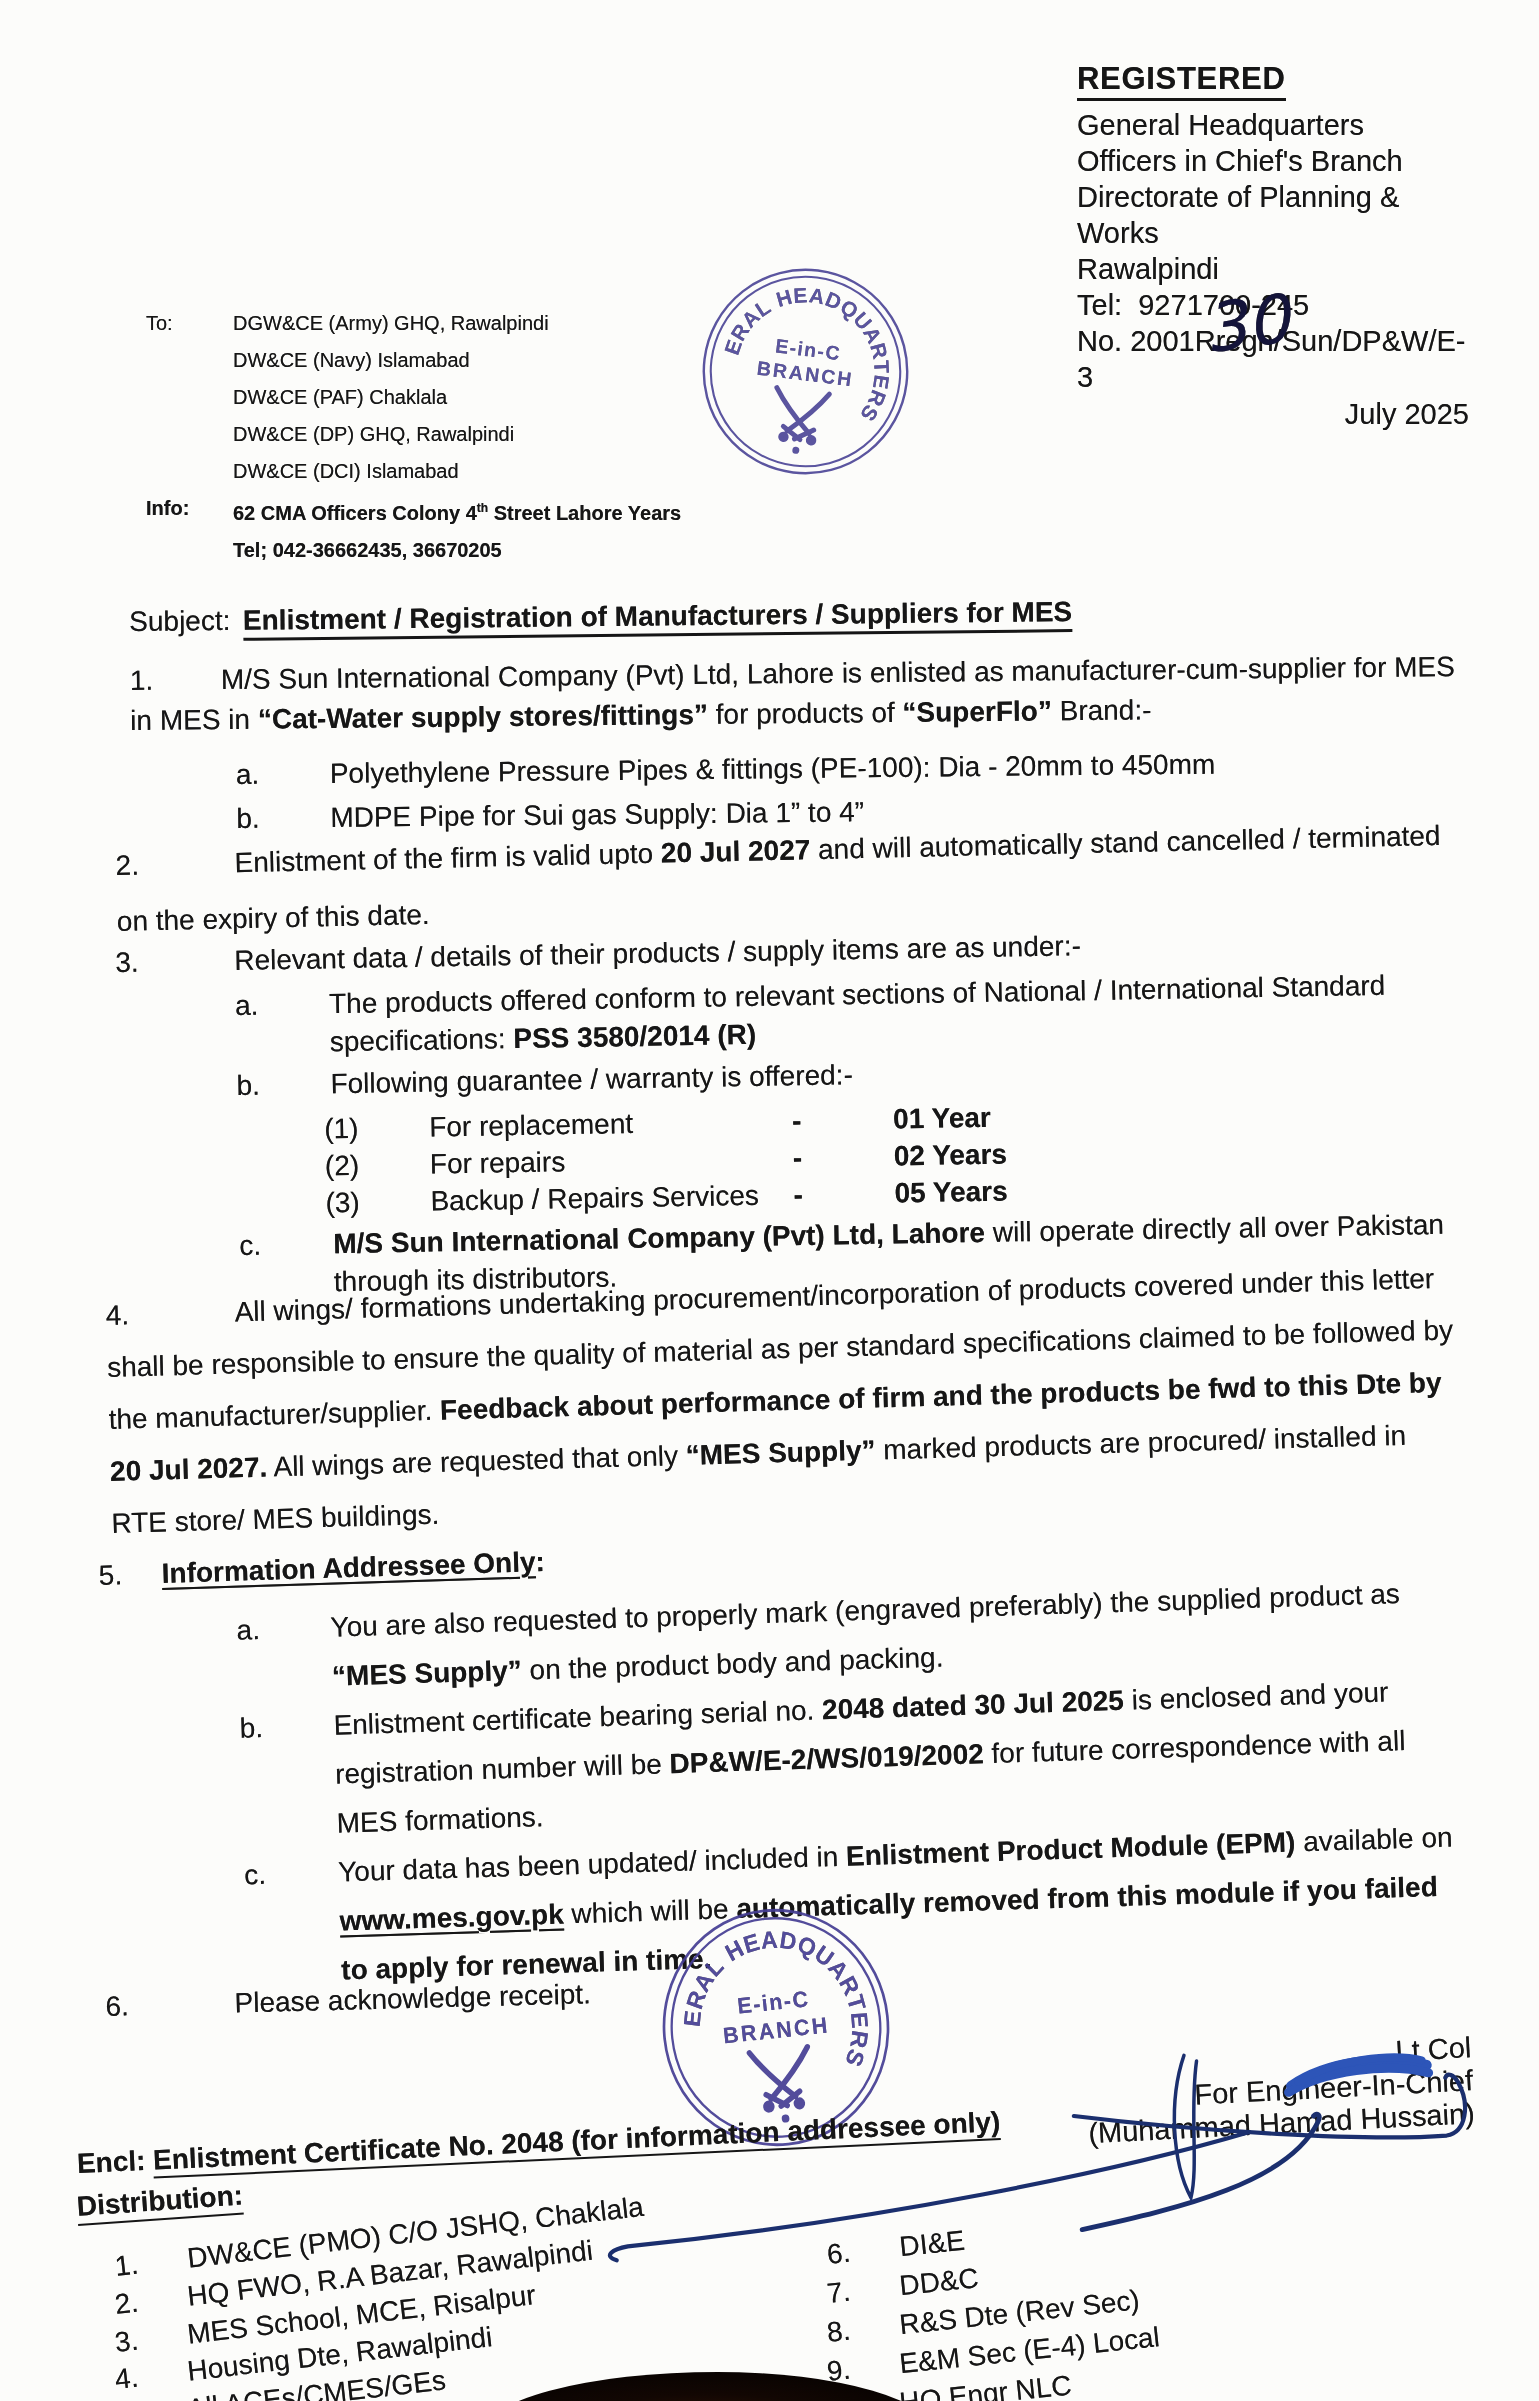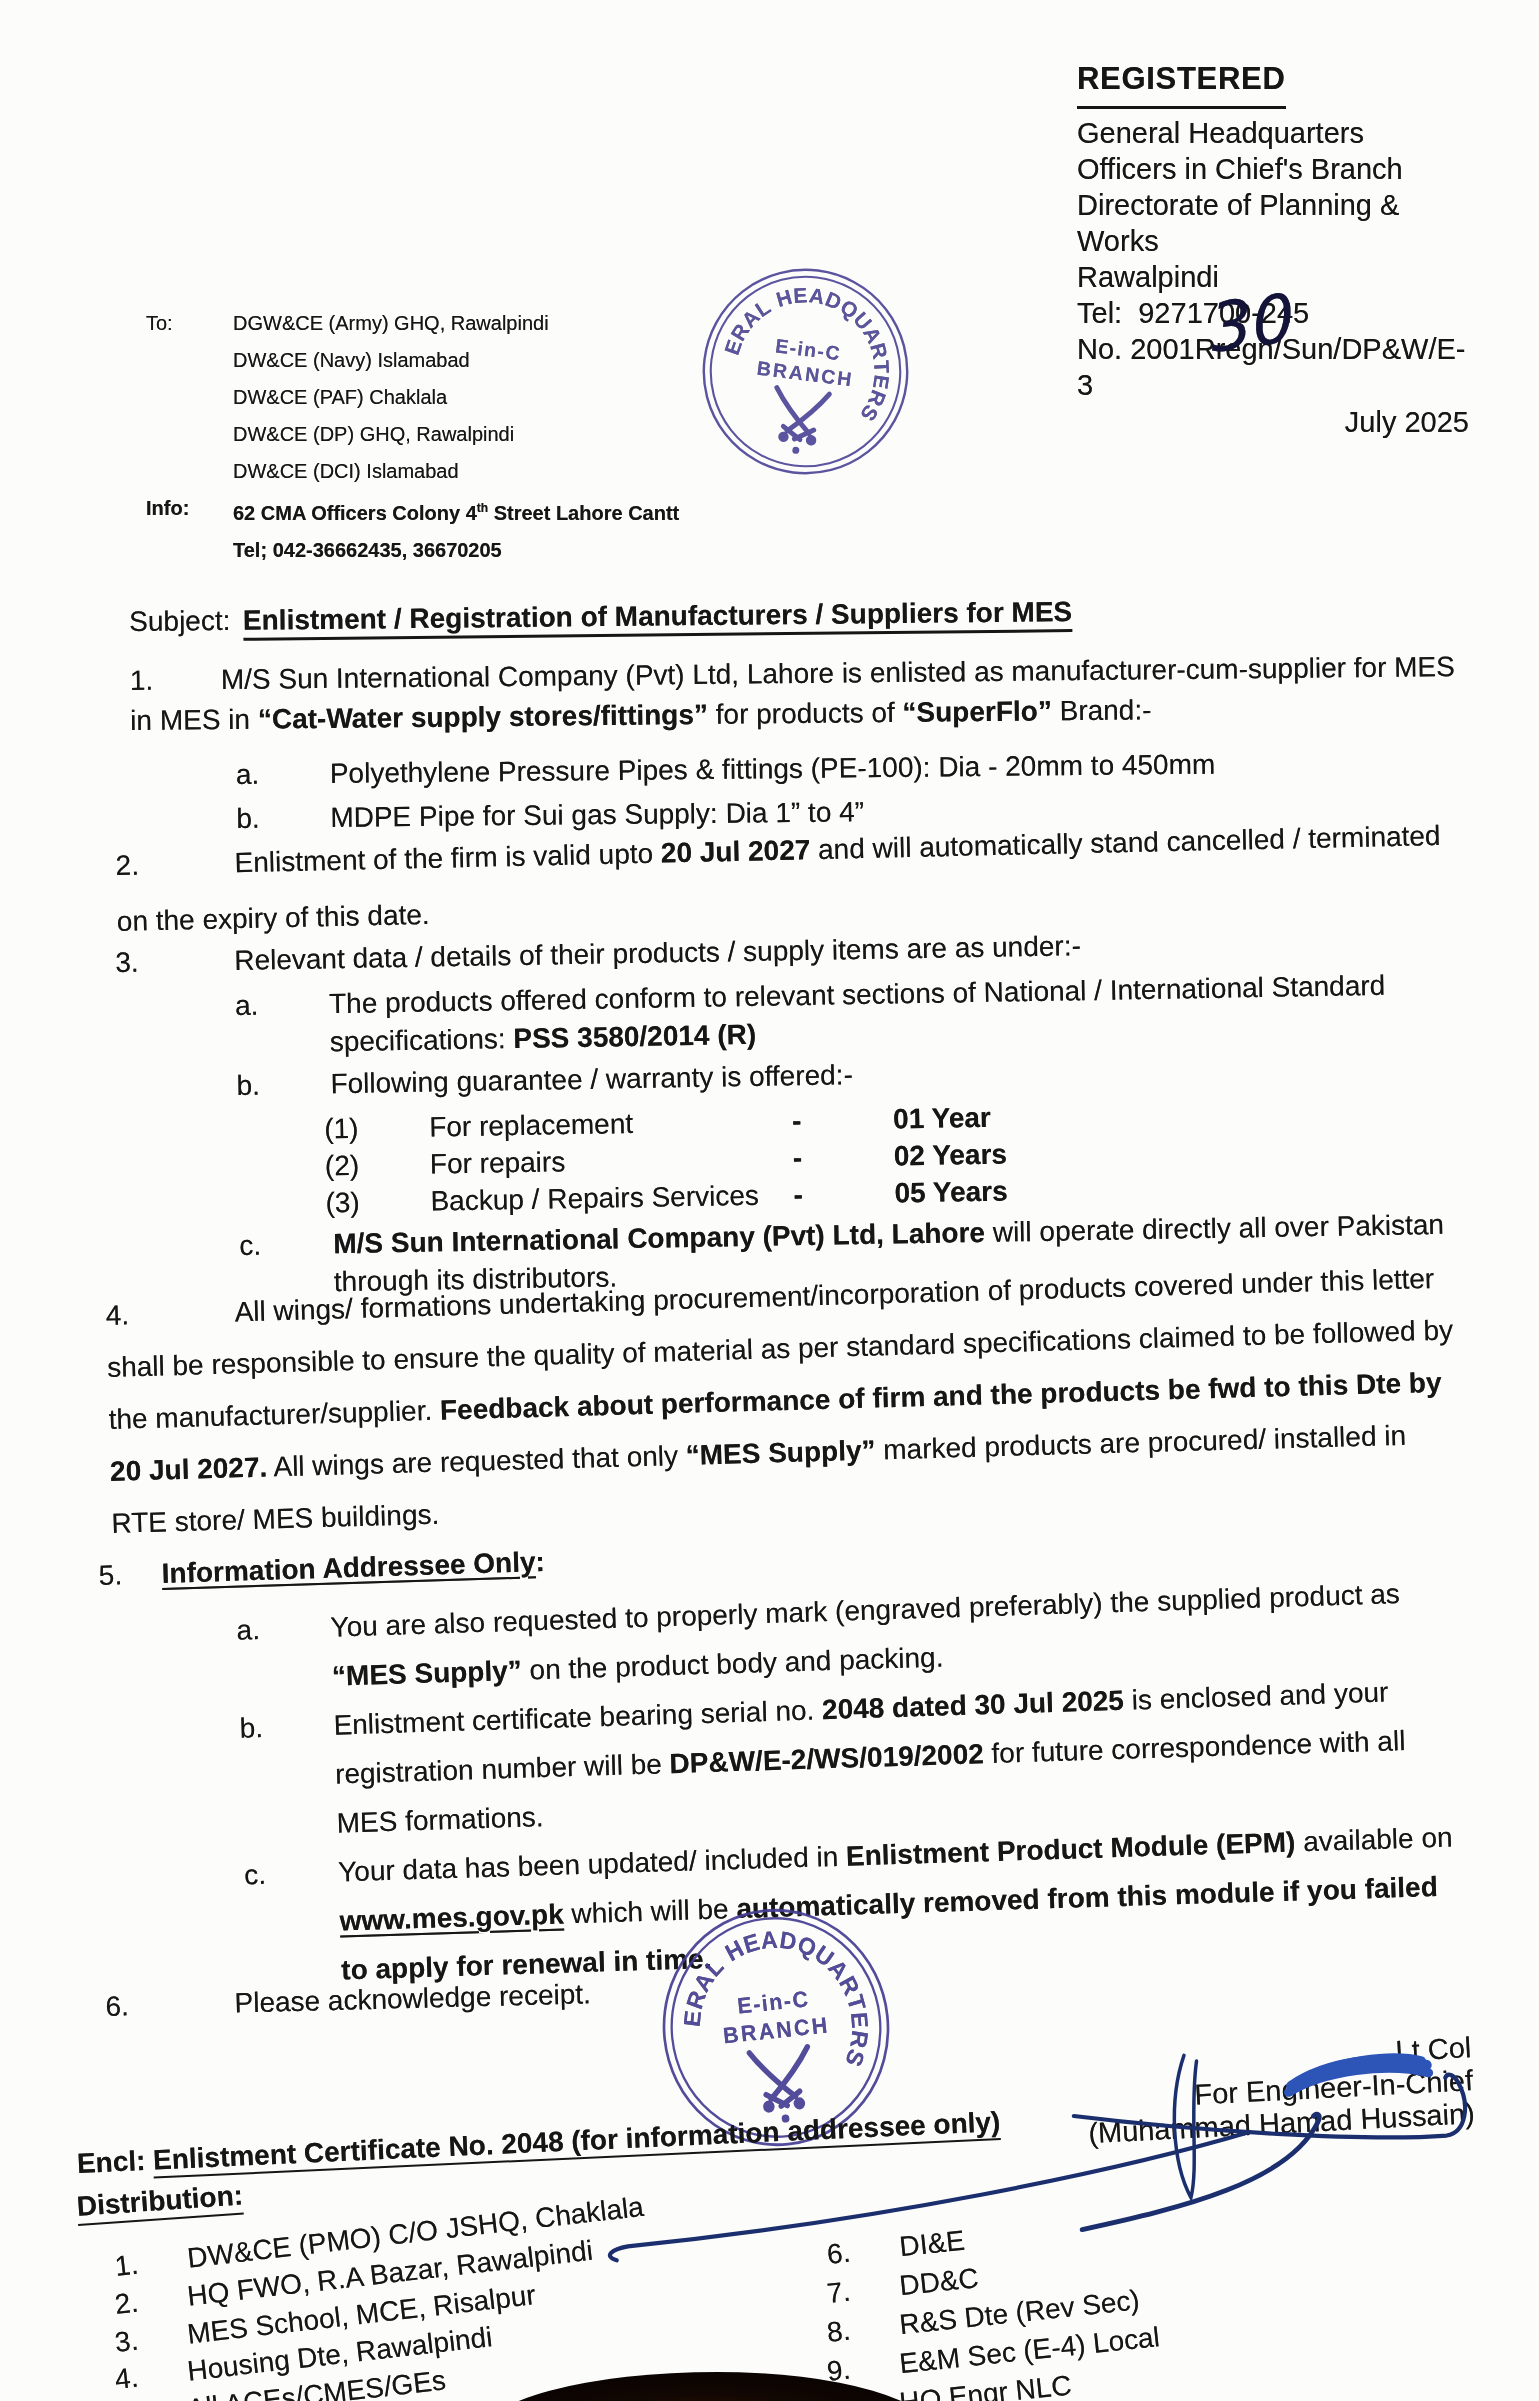--- a/index.html
+++ b/index.html
@@ -5,21 +5,21 @@
   html,body{margin:0;padding:0;background:#6b6b6b;}
   .page{position:relative;width:1540px;height:2401px;background:#fcfcfa;overflow:hidden;
         font-family:"Liberation Sans",sans-serif;color:#161616;font-size:28px;
         text-shadow:0 0 0.3px rgba(10,10,10,.65);}
   b{font-weight:bold}
   u{text-decoration-thickness:2.4px;text-underline-offset:4.9px}
   sup{font-size:60%;vertical-align:super}
   .grp{position:absolute;transform-origin:left top;}
   
   .hdr{left:1077px;top:61px;width:392px;line-height:36px;font-size:29px;}
-  .registered{font-weight:bold;font-size:31px;border-bottom:3.5px solid #161616;display:inline-block;padding-bottom:9px;margin-bottom:5.6px;letter-spacing:0.7px;}
+  .registered{font-weight:bold;font-size:31px;border-bottom:3.5px solid #161616;display:inline-block;padding-bottom:1px;margin-bottom:5.6px;letter-spacing:0.7px;}
   .pre{white-space:pre-wrap;}
   .date-line{text-align:right;margin-top:1.4px;}
   
   #grpA{left:146px;top:305px;line-height:37px;font-size:20px;}
   .addr{display:grid;grid-template-columns:87px 1fr;}
   .addr .lbl{font-weight:bold;}
   .addr.toblk .lbl{font-weight:normal;}
   .info-lines{font-weight:bold;}
   
   #grpB{left:129px;top:601px;width:1328px;transform:rotate(-0.6deg);}
@@ -119,21 +119,21 @@
         <div>DGW&amp;CE (Army) GHQ, Rawalpindi</div>
         <div>DW&amp;CE (Navy) Islamabad</div>
         <div>DW&amp;CE (PAF) Chaklala</div>
         <div>DW&amp;CE (DP) GHQ, Rawalpindi</div>
         <div>DW&amp;CE (DCI) Islamabad</div>
       </div>
     </div>
     <div class="addr">
       <div class="lbl">Info:</div>
       <div class="info-lines">
-        <div><b>62 CMA Officers Colony 4</b><b><sup>th</sup></b><b> Street Lahore Cantt</b></div>
+        <div><b>62 CMA Officers Colony 4</b><b><sup>th</sup></b><b> Street Lahore Years</b></div>
         <div>Tel; 042-36662435, 36670205</div>
       </div>
     </div>
   </div>
 
   <div class="grp" id="grpB">
     <div class="subject">
       <span class="subj-label">Subject:</span><span class="subj-title">Enlistment / Registration of Manufacturers / Suppliers for MES</span>
     </div>
     <div class="para p1">

